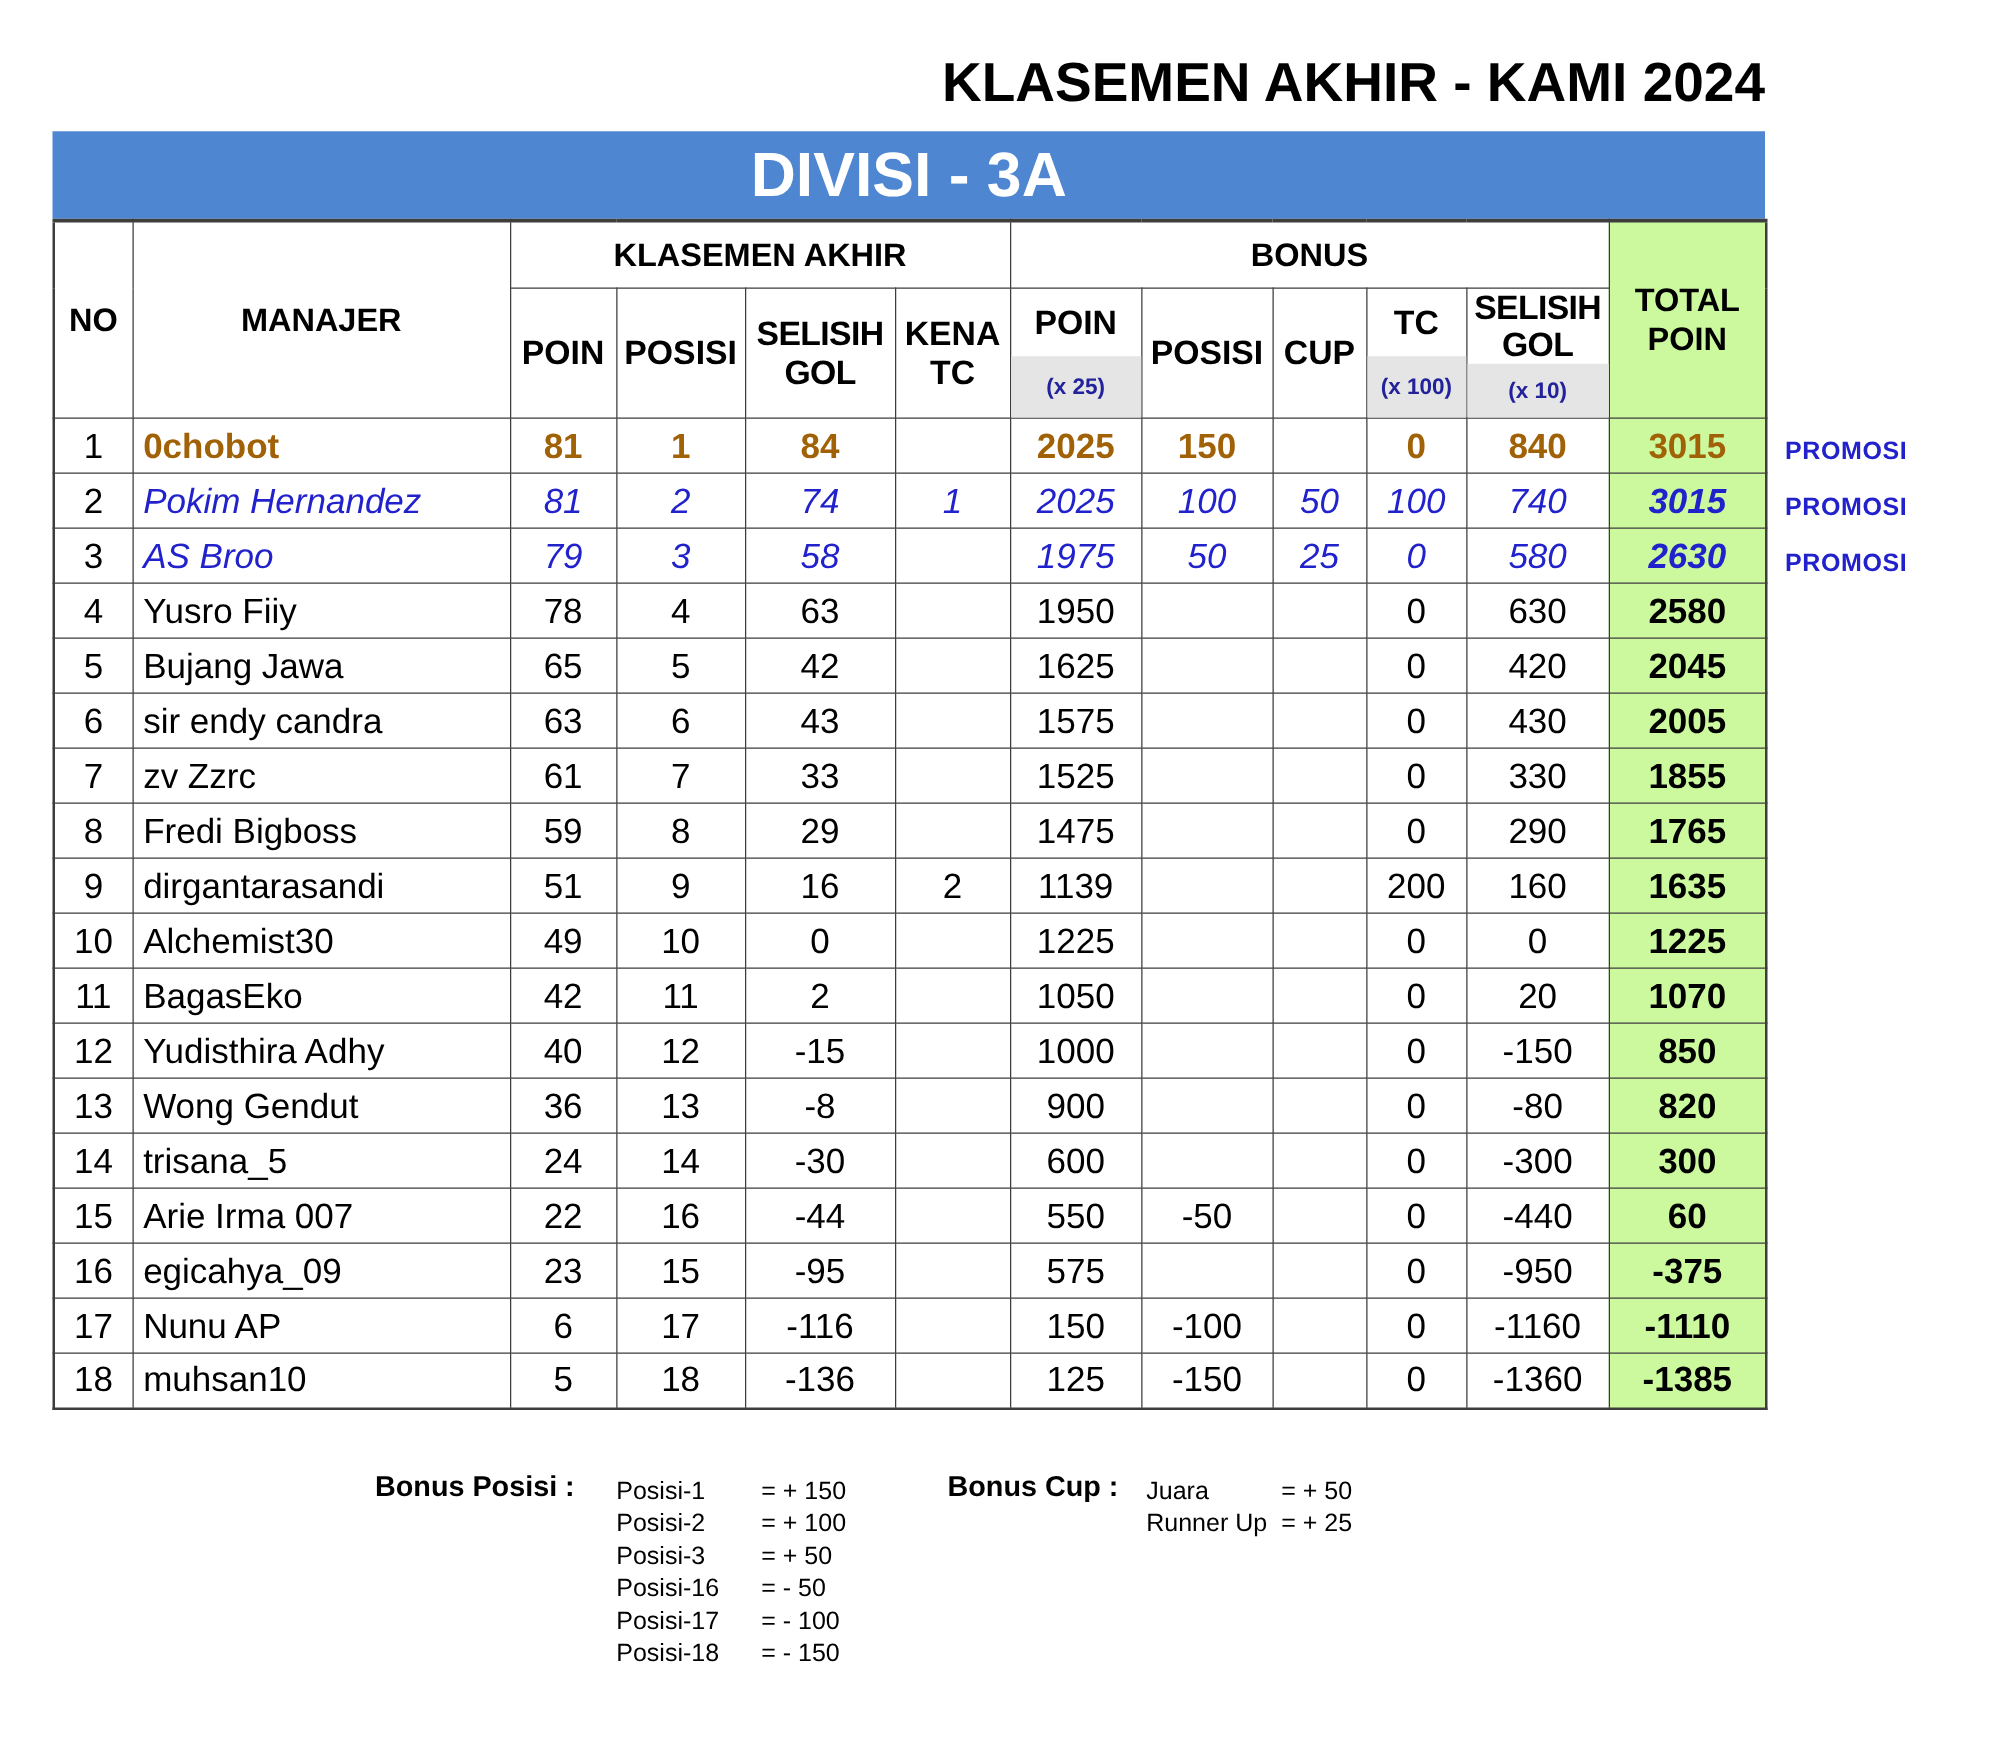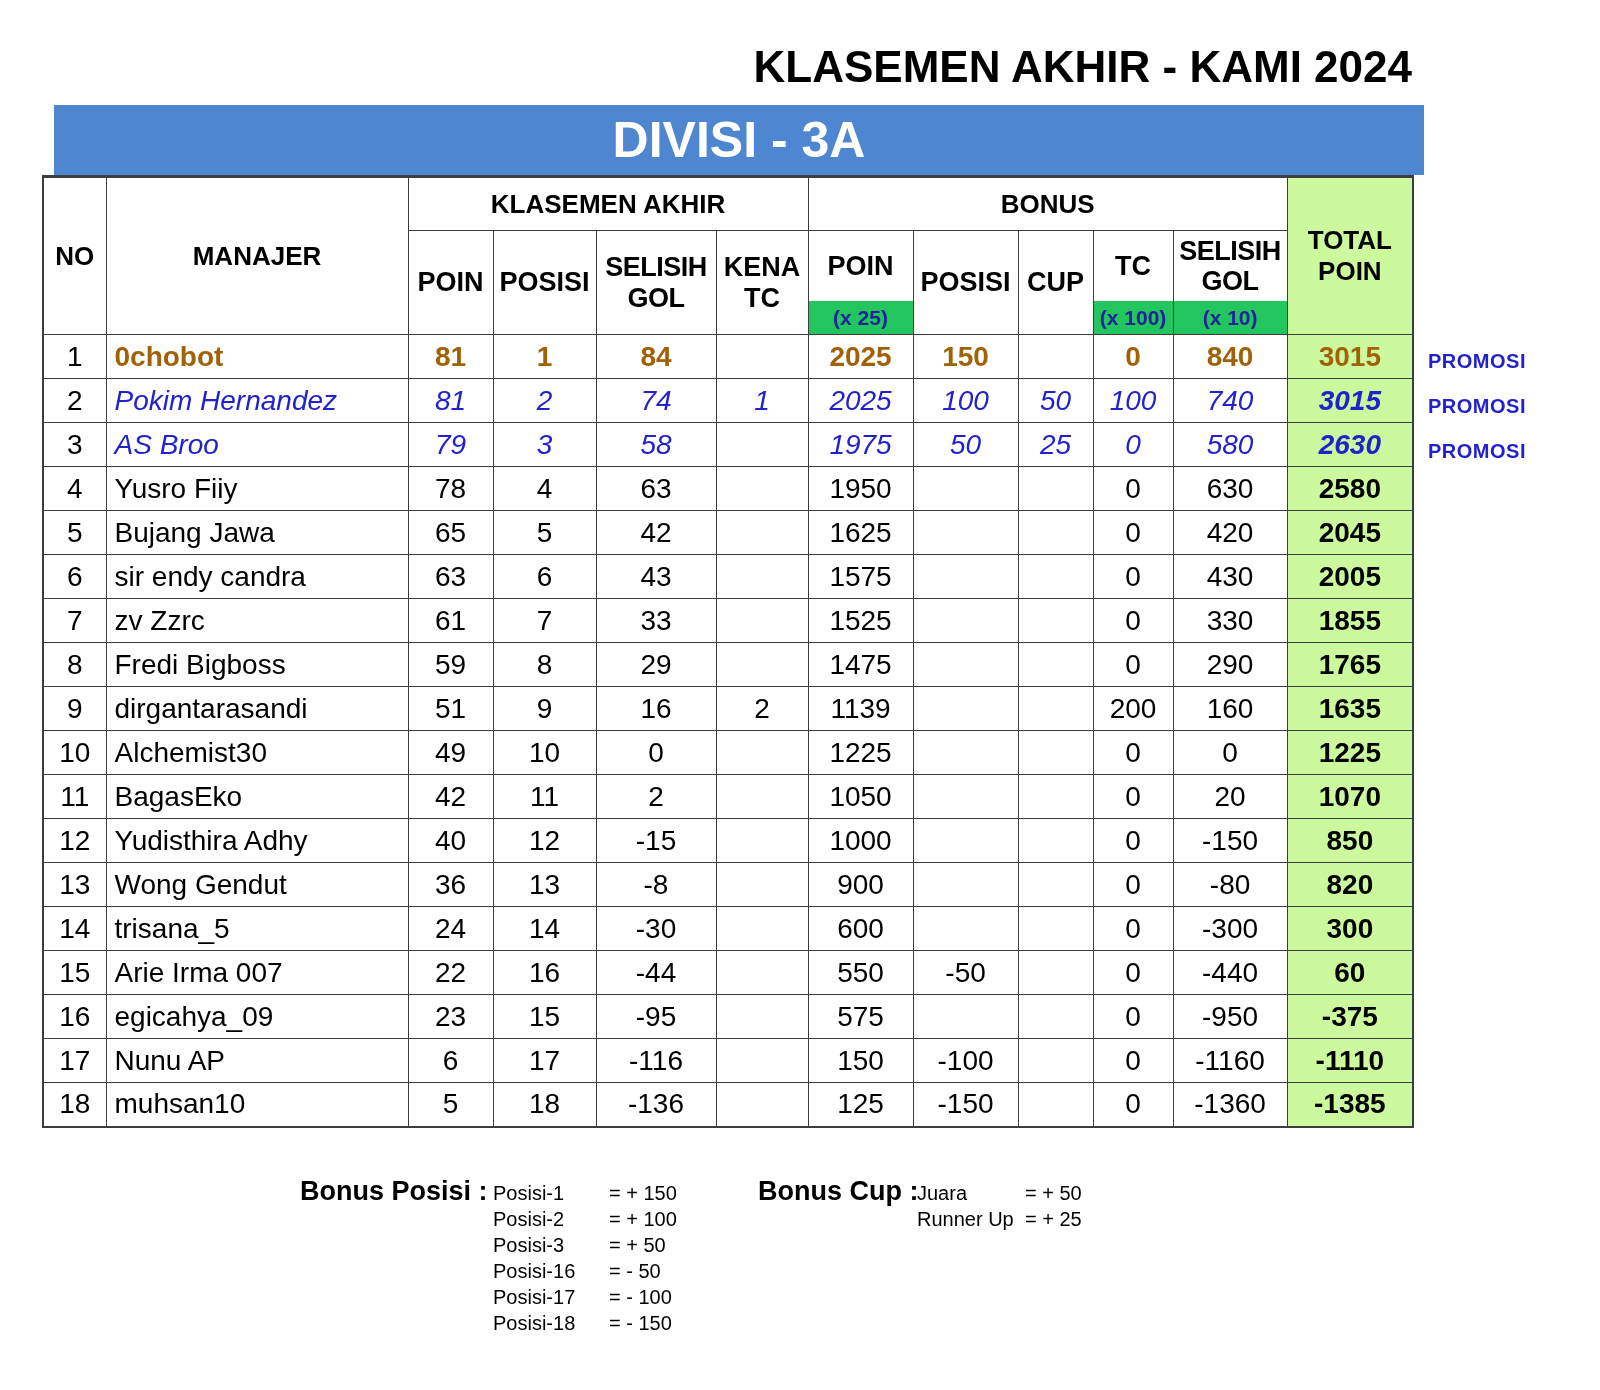--- a/index.html
+++ b/index.html
@@ -15,21 +15,21 @@
     margin-left: 42px;
     width: 1370px;
     padding-top: 42px;
     text-align: right;
     font-size: 44px;
     font-weight: bold;
     letter-spacing: 0px;
     color: #000;
   }
   .banner {
-    margin-left: 54px;
+    margin-left: 42px;
     margin-top: 13px;
     width: 1370px;
     height: 70px;
     background: #4E86D1;
     color: #ffffff;
     font-size: 50px;
     font-weight: bold;
     text-align: center;
     line-height: 70px;
   }
@@ -66,24 +66,24 @@
     display: flex;
     align-items: center;
     justify-content: center;
     font-size: 27px;
     font-weight: bold;
     line-height: 1.12;
     padding: 0 2px;
   }
   .tight { letter-spacing: -0.5px; }
   .mult-band {
-    height: 33px;
-    background: #22c55e;
+    height: 49px;
+    background: #e5e5e5;
     color: #22229B;
-    font-size: 21px;
+    font-size: 18px;
     display: flex;
     align-items: center;
     justify-content: center;
   }
   tbody td {
     height: 44px;
     font-size: 28px;
     color: #000;
   }
   td.c-name {
@@ -117,21 +117,21 @@
   .legend {
     position: absolute;
     top: 1176px;
     left: 0;
     width: 1600px;
     height: 180px;
   }
   .legend-title {
     position: absolute;
     top: 0;
-    font-size: 27px;
+    font-size: 23px;
     font-weight: bold;
     white-space: nowrap;
   }
   .lp-title { left: 300px; }
   .lc-title { left: 758px; }
   .legend-entries { position: absolute; top: 4px; }
   .lp-entries { left: 493px; }
   .lc-entries { left: 917px; }
   .legend-row {
     display: flex;

